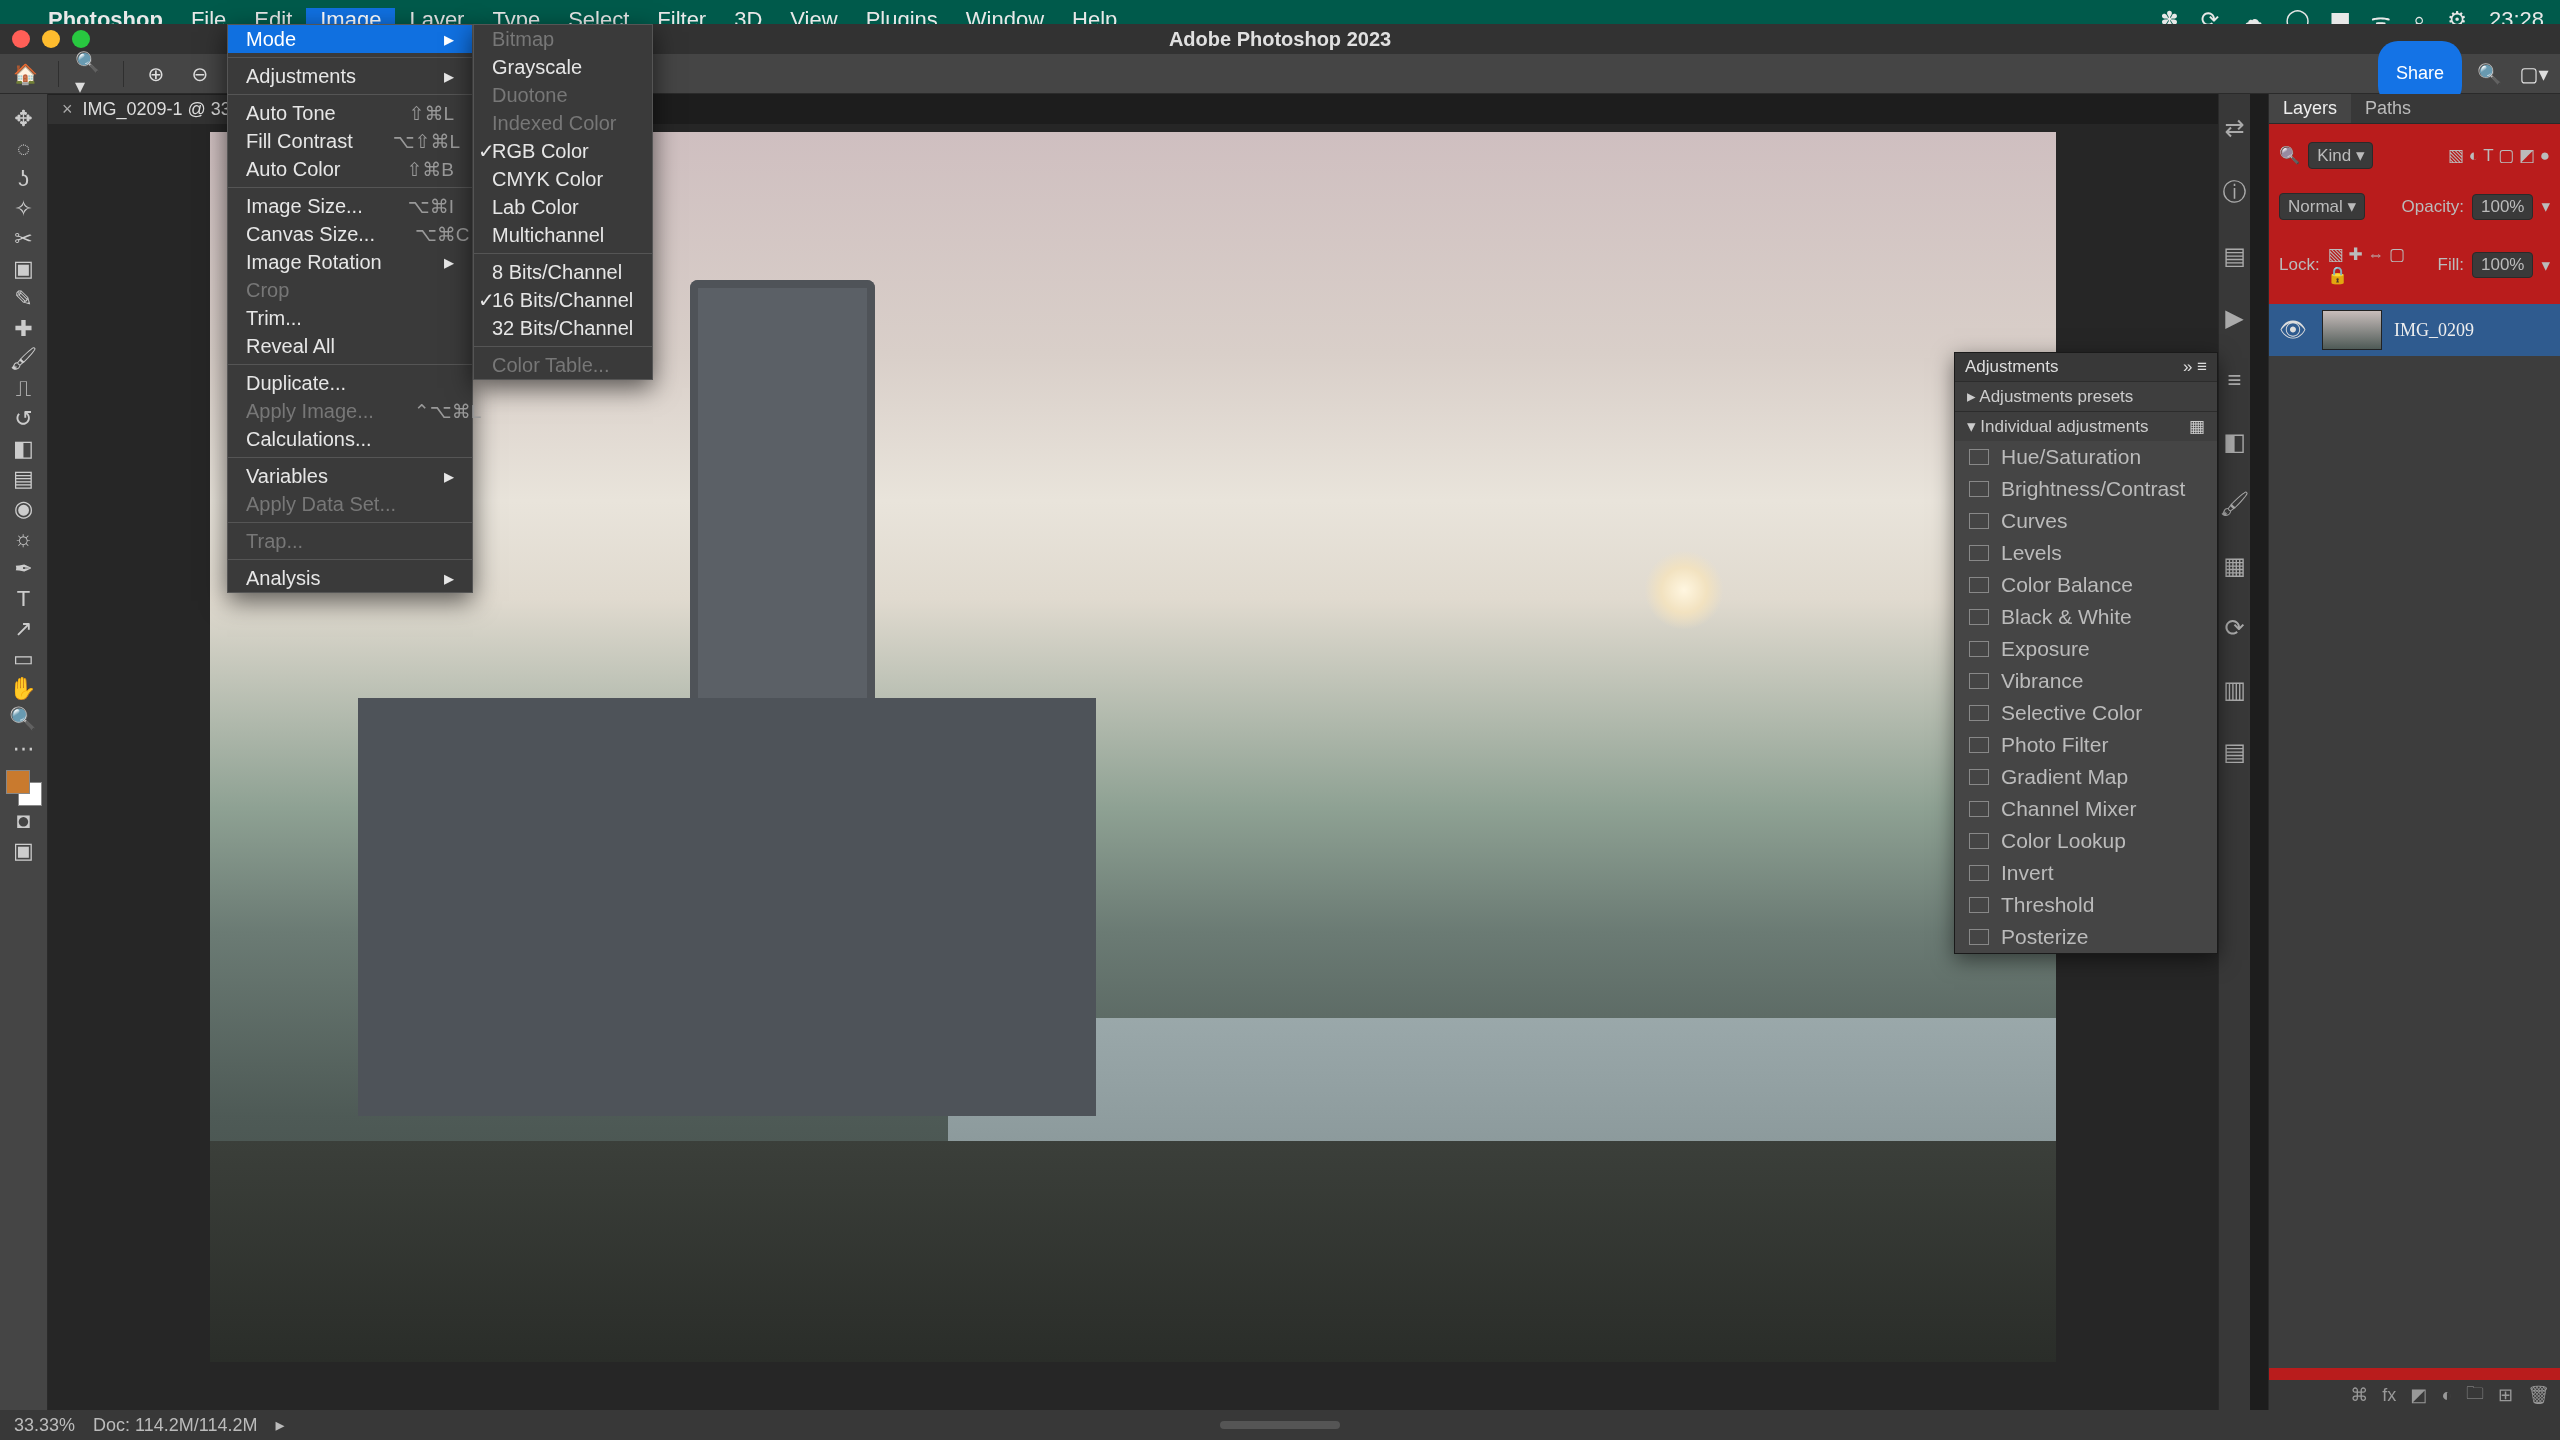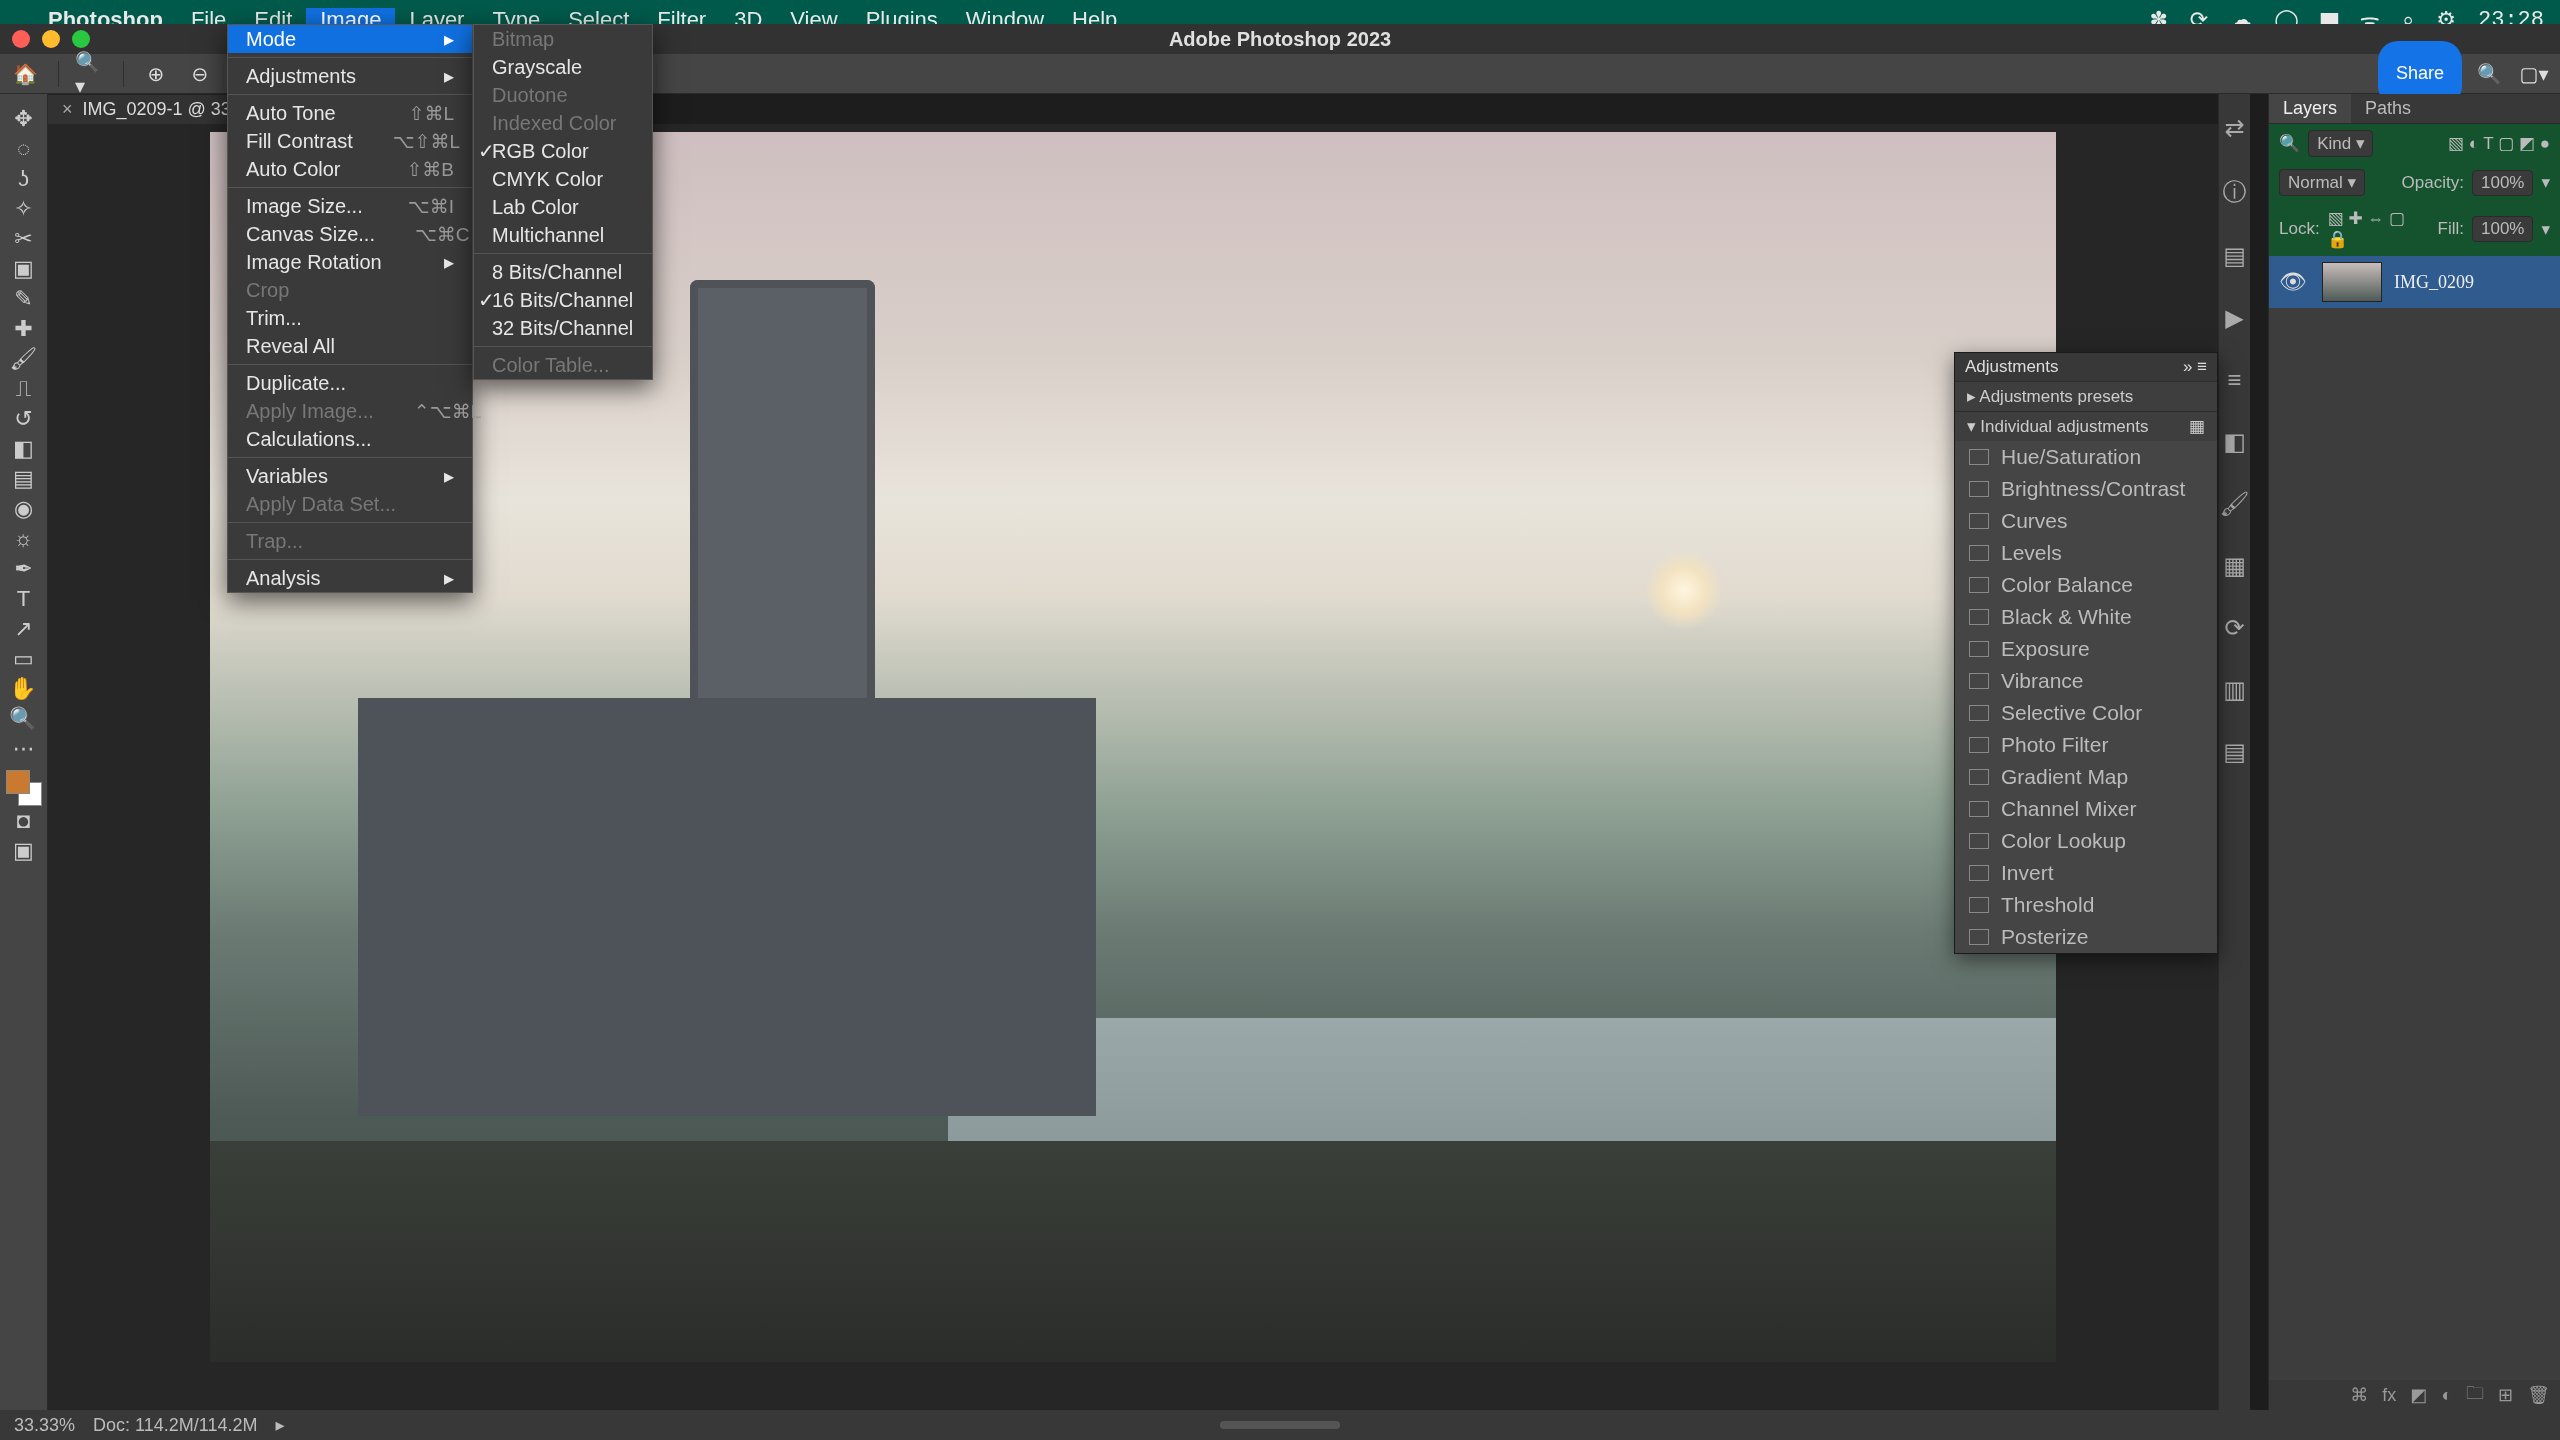--- a/index.html
+++ b/index.html
@@ -5,21 +5,21 @@
 * { margin: 0; padding: 0; box-sizing: border-box; font-family: -apple-system, "Helvetica Neue", Arial, sans-serif; }
 html, body { width: 2560px; height: 1440px; background: #1d1d1d; color: #ccc; font-size: 20px; overflow: hidden; }
 
 
 .mac-menubar { position: absolute; top: 0; left: 0; right: 0; height: 40px; background: #005a4b; display: flex; align-items: center; padding: 0 16px; font-size: 22px; color: #e8e8e8; }
 .mac-menubar .apple { font-size: 24px; margin-right: 18px; }
 .mac-menubar .m-item { padding: 0 14px; height: 24px; display: flex; align-items: center; cursor: default; }
 .mac-menubar .m-item.bold { font-weight: 600; }
 .mac-menubar .m-item.active { background: #1070e0; color: #fff; }
 .mac-menubar .right { margin-left: auto; display: flex; align-items: center; gap: 22px; font-size: 22px; }
-.mac-menubar .right .clock { font-weight: 500; font-family: Liberation Mono, monospace; }
+.mac-menubar .right .clock { font-weight: 500; }
 
 
 .window-title { position: absolute; top: 24px; left: 0; right: 0; height: 30px; background: #323232; display: flex; align-items: center; padding-left: 12px; }
 .window-title .dots { display: flex; gap: 12px; }
 .window-title .dot { width: 18px; height: 18px; border-radius: 50%; }
 .window-title .title { position: absolute; left: 50%; transform: translateX(-50%); font-size: 20px; color: #e0e0e0; font-weight: bold; }
 
 
 .options-bar { position: absolute; top: 54px; left: 0; right: 0; height: 40px; background: #454545; display: flex; align-items: center; padding: 0 10px; gap: 12px; border-bottom: 1px solid #2a2a2a; }
 .options-bar .icon-btn { width: 32px; height: 32px; display: flex; align-items: center; justify-content: center; color: #ddd; }
@@ -47,21 +47,21 @@
 .canvas-img::before { content: ""; position: absolute; left: 26%; top: 12%; width: 10%; height: 48%; background: #5b6066; border-radius: 8px 8px 0 0; box-shadow: 0 0 0 8px #4f5358 inset; }
 .canvas-img::after { content: ""; position: absolute; left: 8%; top: 46%; width: 40%; height: 34%; background: #4e5359; }
 .canvas-img .sun { position: absolute; right: 18%; top: 34%; width: 80px; height: 80px; border-radius: 50%; background: radial-gradient(circle, #fff6e0 0%, #f2e2c0 40%, rgba(242,226,192,0) 70%); }
 .canvas-img .water { position: absolute; left: 40%; right: 0; top: 72%; bottom: 6%; background: linear-gradient(180deg, #9aa8aa 0%, #7c8a8c 100%); }
 .canvas-img .fore { position: absolute; left: 0; right: 0; bottom: 0; height: 18%; background: linear-gradient(180deg, #3b3f3a 0%, #2a2d29 100%); }
 
 
 .dock-strip { position: absolute; top: 94px; right: 310px; width: 32px; bottom: 30px; background: #383838; display: flex; flex-direction: column; align-items: center; padding-top: 20px; gap: 34px; color: #aaa; font-size: 24px; border-left: 1px solid #2a2a2a; }
 
 
-.right-panels { position: absolute; top: 94px; right: 0; width: 292px; bottom: 30px; background: #14532d; border-left: 1px solid #2a2a2a; display: flex; flex-direction: column; }
+.right-panels { position: absolute; top: 94px; right: 0; width: 292px; bottom: 30px; background: #b91c1c; border-left: 1px solid #2a2a2a; display: flex; flex-direction: column; gap: 12px; }
 .panel-tabs { display: flex; height: 30px; background: #383838; border-bottom: 1px solid #2a2a2a; }
 .panel-tabs .tab { padding: 0 14px; font-size: 18px; color: #bbb; display: flex; align-items: center; }
 .panel-tabs .tab.active { background: #454545; color: #eee; }
 .panel-row { display: flex; align-items: center; padding: 6px 10px; gap: 8px; font-size: 17px; color: #bbb; }
 .panel-row .field { background: #3a3a3a; border: 1px solid #2a2a2a; padding: 2px 8px; border-radius: 4px; }
 .layers-list { flex: 1; background: #3d3d3d; }
 .layer-item { display: flex; align-items: center; height: 52px; background: #2f5b8f; padding: 0 10px; gap: 12px; }
 .layer-item .eye { color: #ddd; font-size: 22px; margin-right: 3px; }
 .layer-item .thumb { width: 60px; height: 40px; background: linear-gradient(180deg,#c8bdbb 0%, #4e5a56 100%); border: 1px solid #222; }
 .layer-item .name { color: #eee; font-size: 18px; font-family: Liberation Serif, serif; }

